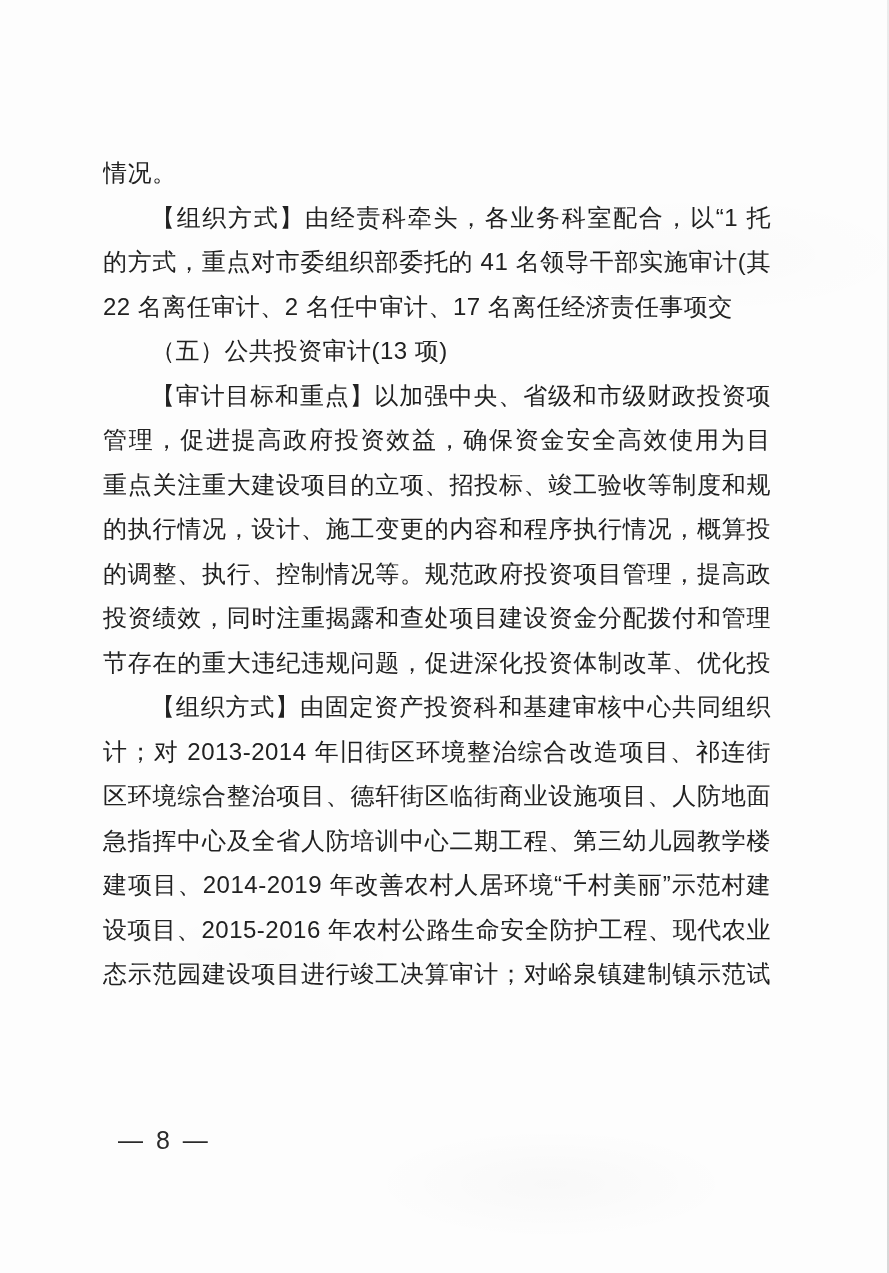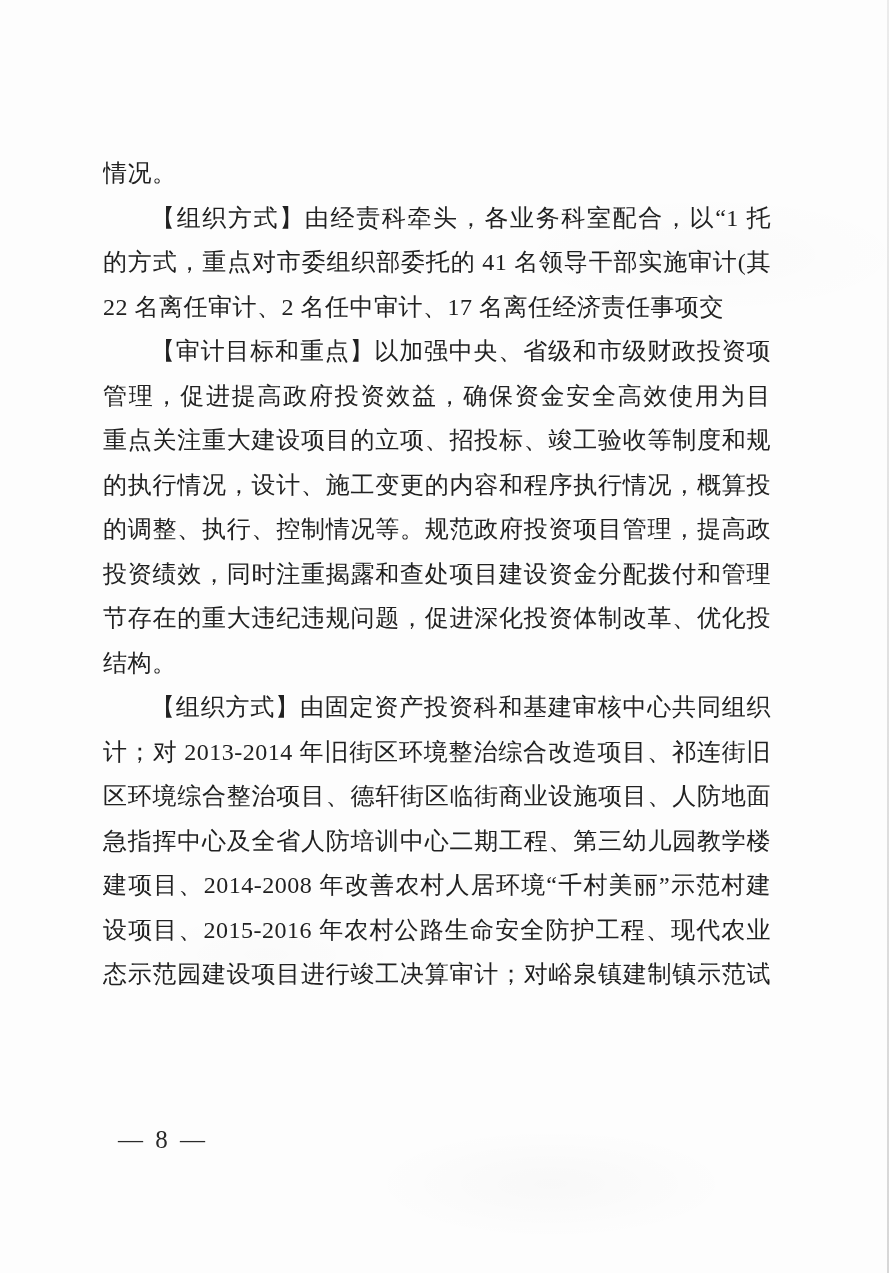--- a/index.html
+++ b/index.html
@@ -10,21 +10,21 @@
   .sheet {
     position: relative;
     width: 889px;
     height: 1273px;
     overflow: hidden;
     background:
       radial-gradient(ellipse 260px 80px at 62% 93%, rgba(0,0,0,0.018), transparent 70%),
       radial-gradient(ellipse 200px 60px at 30% 75%, rgba(0,0,0,0.012), transparent 70%),
       radial-gradient(ellipse 300px 90px at 80% 20%, rgba(0,0,0,0.010), transparent 70%),
       #fdfdfd;
-    font-family: Liberation Serif, serif;
+    font-family: Liberation Sans, sans-serif;
     color: #212121;
   }
   .text-block {
     position: absolute;
     left: 103px;
     top: 151px;
     width: 668px;
   }
   .line {
     height: 44.5px;
@@ -62,31 +62,31 @@
 </style>
 </head>
 <body>
 
 <div class="sheet">
   <div class="text-block">
       <div class="line">情况。</div>
       <div class="line indent fill">【组织方式】由经责科牵头，各业务科室配合，以“1 托 N”</div>
       <div class="line fill">的方式，重点对市委组织部委托的 41 名领导干部实施审计(其中</div>
       <div class="line">22 名离任审计、2 名任中审计、17 名离任经济责任事项交接)。</div>
+      <div class="line indent">（五）公共投资审计(13 项)</div>
       <div class="line indent fill">【审计目标和重点】以加强中央、省级和市级财政投资项目</div>
       <div class="line fill">管理，促进提高政府投资效益，确保资金安全高效使用为目标，</div>
       <div class="line fill">重点关注重大建设项目的立项、招投标、竣工验收等制度和规定</div>
       <div class="line fill">的执行情况，设计、施工变更的内容和程序执行情况，概算投资</div>
       <div class="line fill">的调整、执行、控制情况等。规范政府投资项目管理，提高政府</div>
       <div class="line fill">投资绩效，同时注重揭露和查处项目建设资金分配拨付和管理环</div>
       <div class="line fill">节存在的重大违纪违规问题，促进深化投资体制改革、优化投资</div>
-      <div class="line">结构。</div>
       <div class="line indent fill">【组织方式】由固定资产投资科和基建审核中心共同组织对</div>
       <div class="line fill">计；对 2013-2014 年旧街区环境整治综合改造项目、祁连街旧街</div>
       <div class="line fill">区环境综合整治项目、德轩街区临街商业设施项目、人防地面应</div>
       <div class="line fill">急指挥中心及全省人防培训中心二期工程、第三幼儿园教学楼扩</div>
-      <div class="line fill">建项目、2014-2008 年改善农村人居环境“千村美丽”示范村建</div>
+      <div class="line fill">建项目、2014-2019 年改善农村人居环境“千村美丽”示范村建</div>
       <div class="line fill">设项目、2015-2016 年农村公路生命安全防护工程、现代农业生</div>
       <div class="line fill">态示范园建设项目进行竣工决算审计；对峪泉镇建制镇示范试点</div>
     </div>
   <div class="page-number">— 8 —</div>
   <div class="scan-edge"></div>
 </div>
 
 </body></html>

